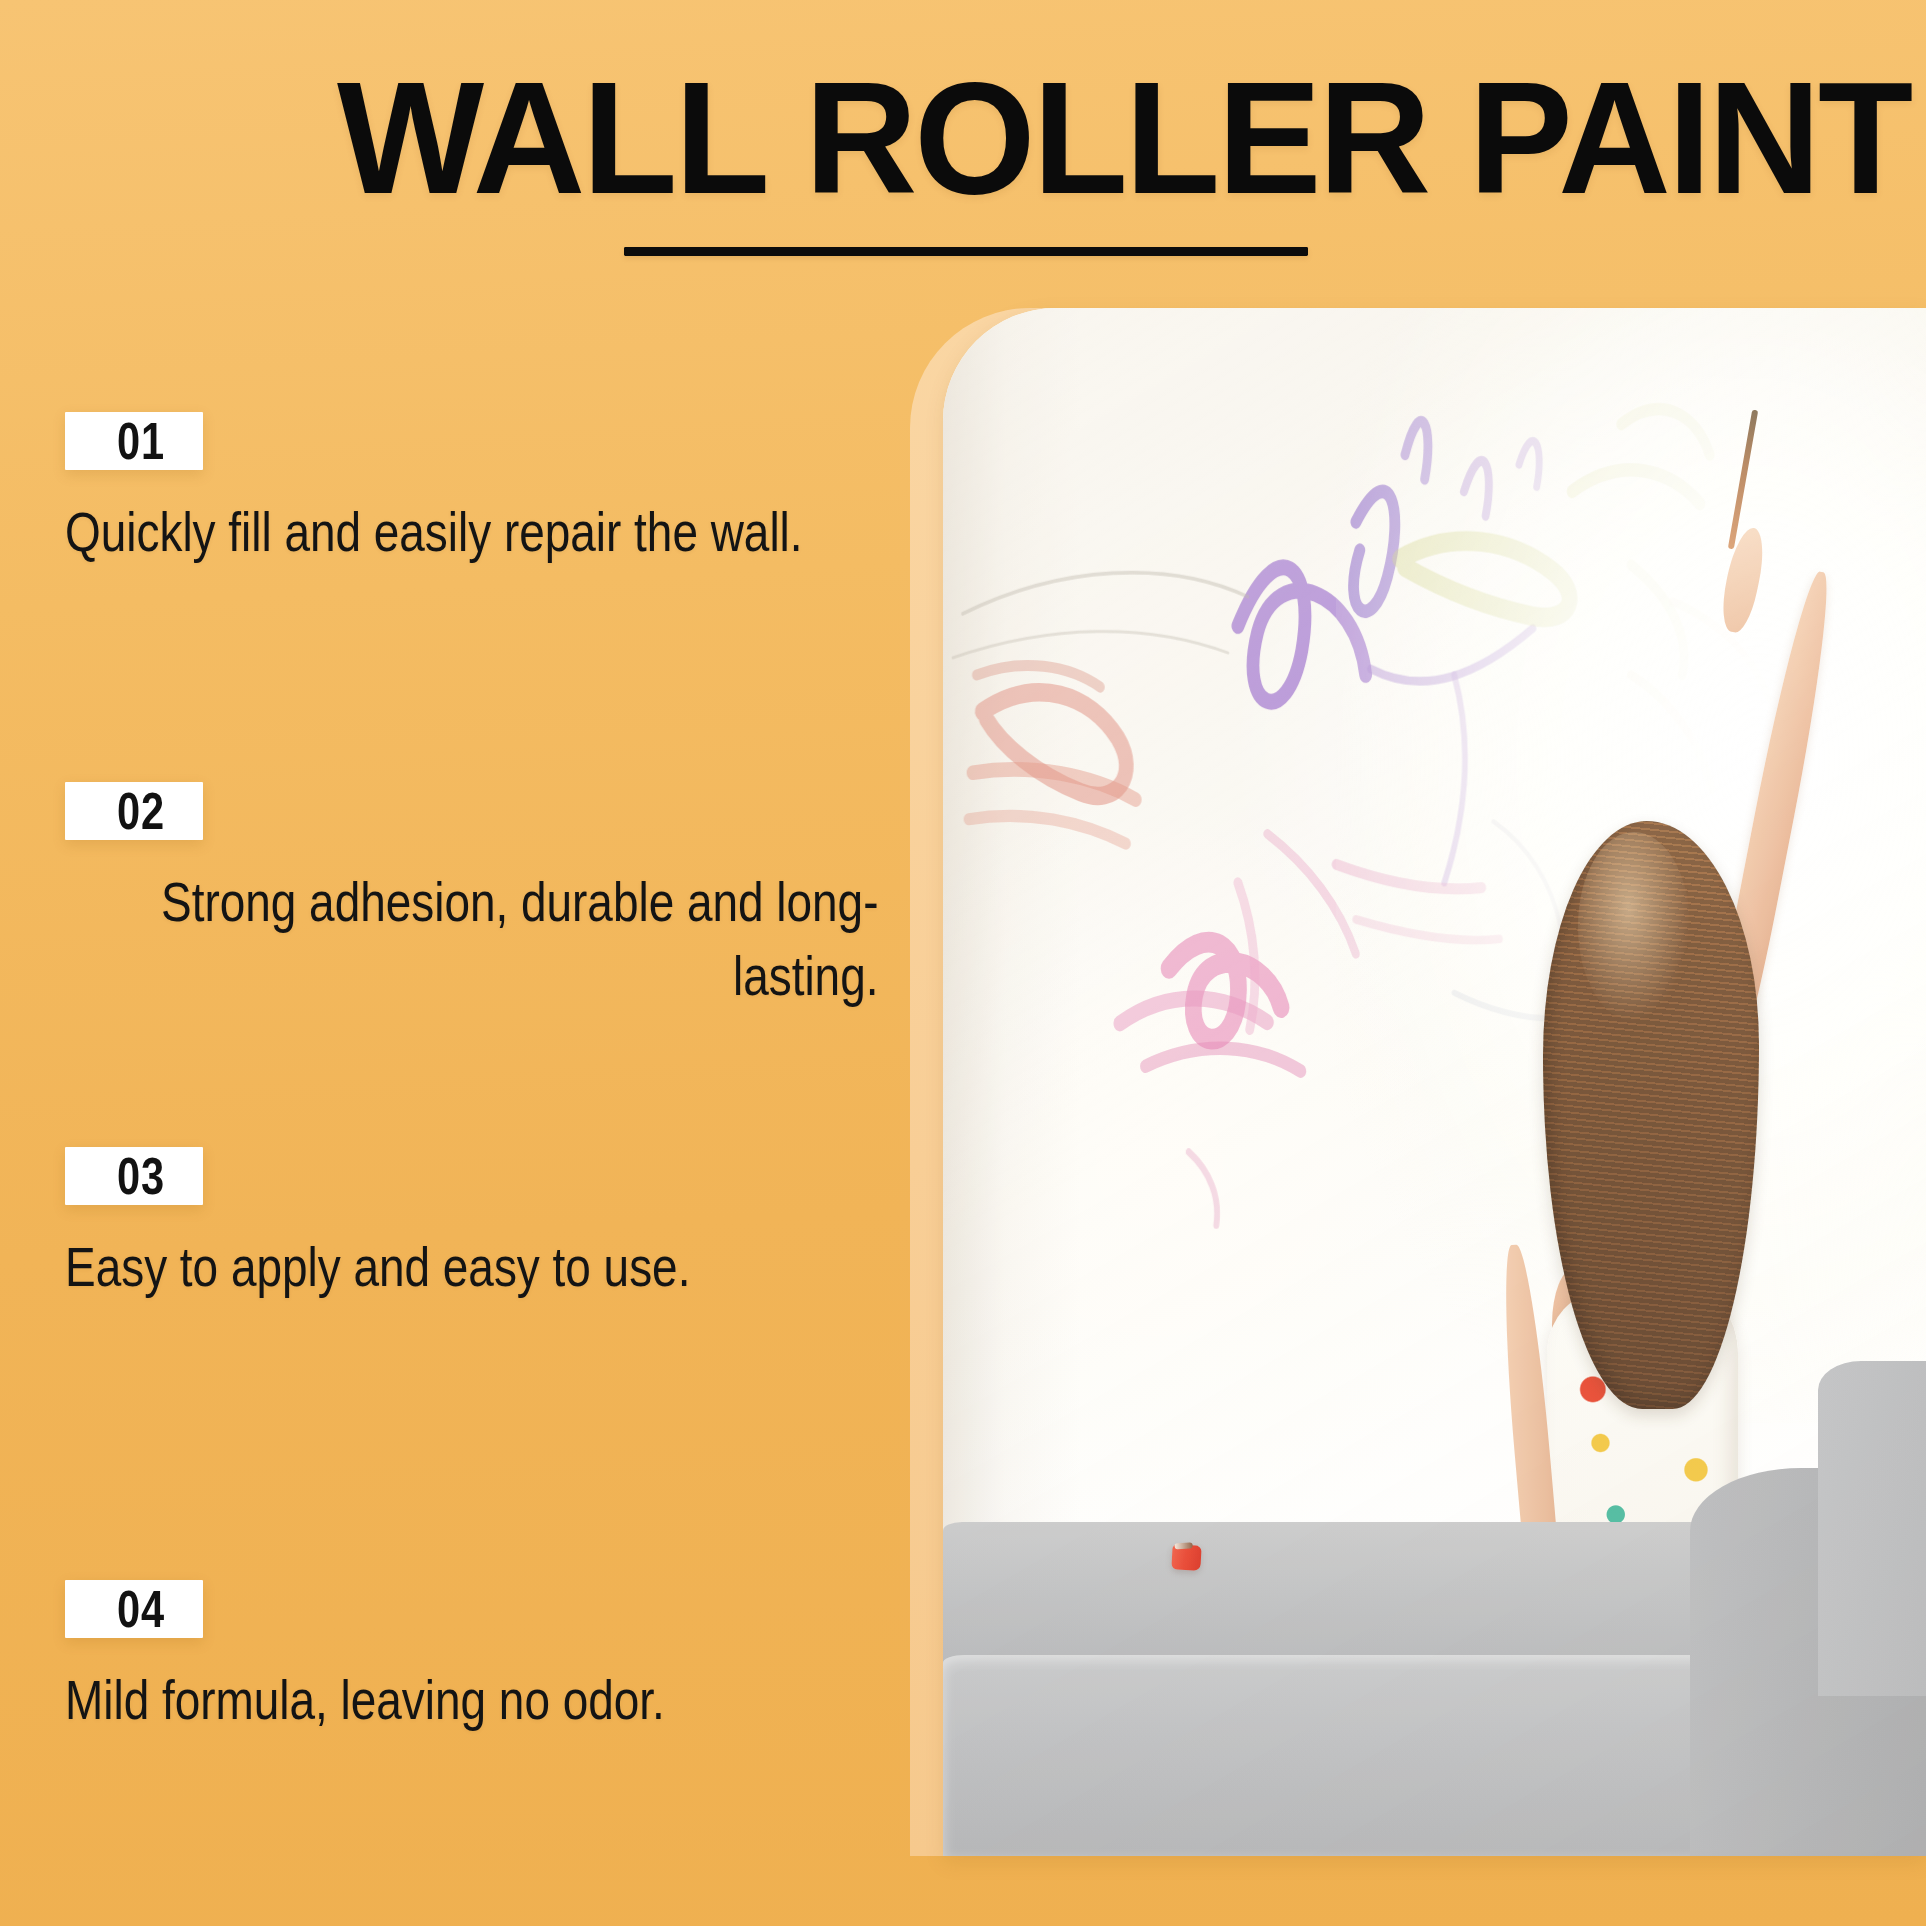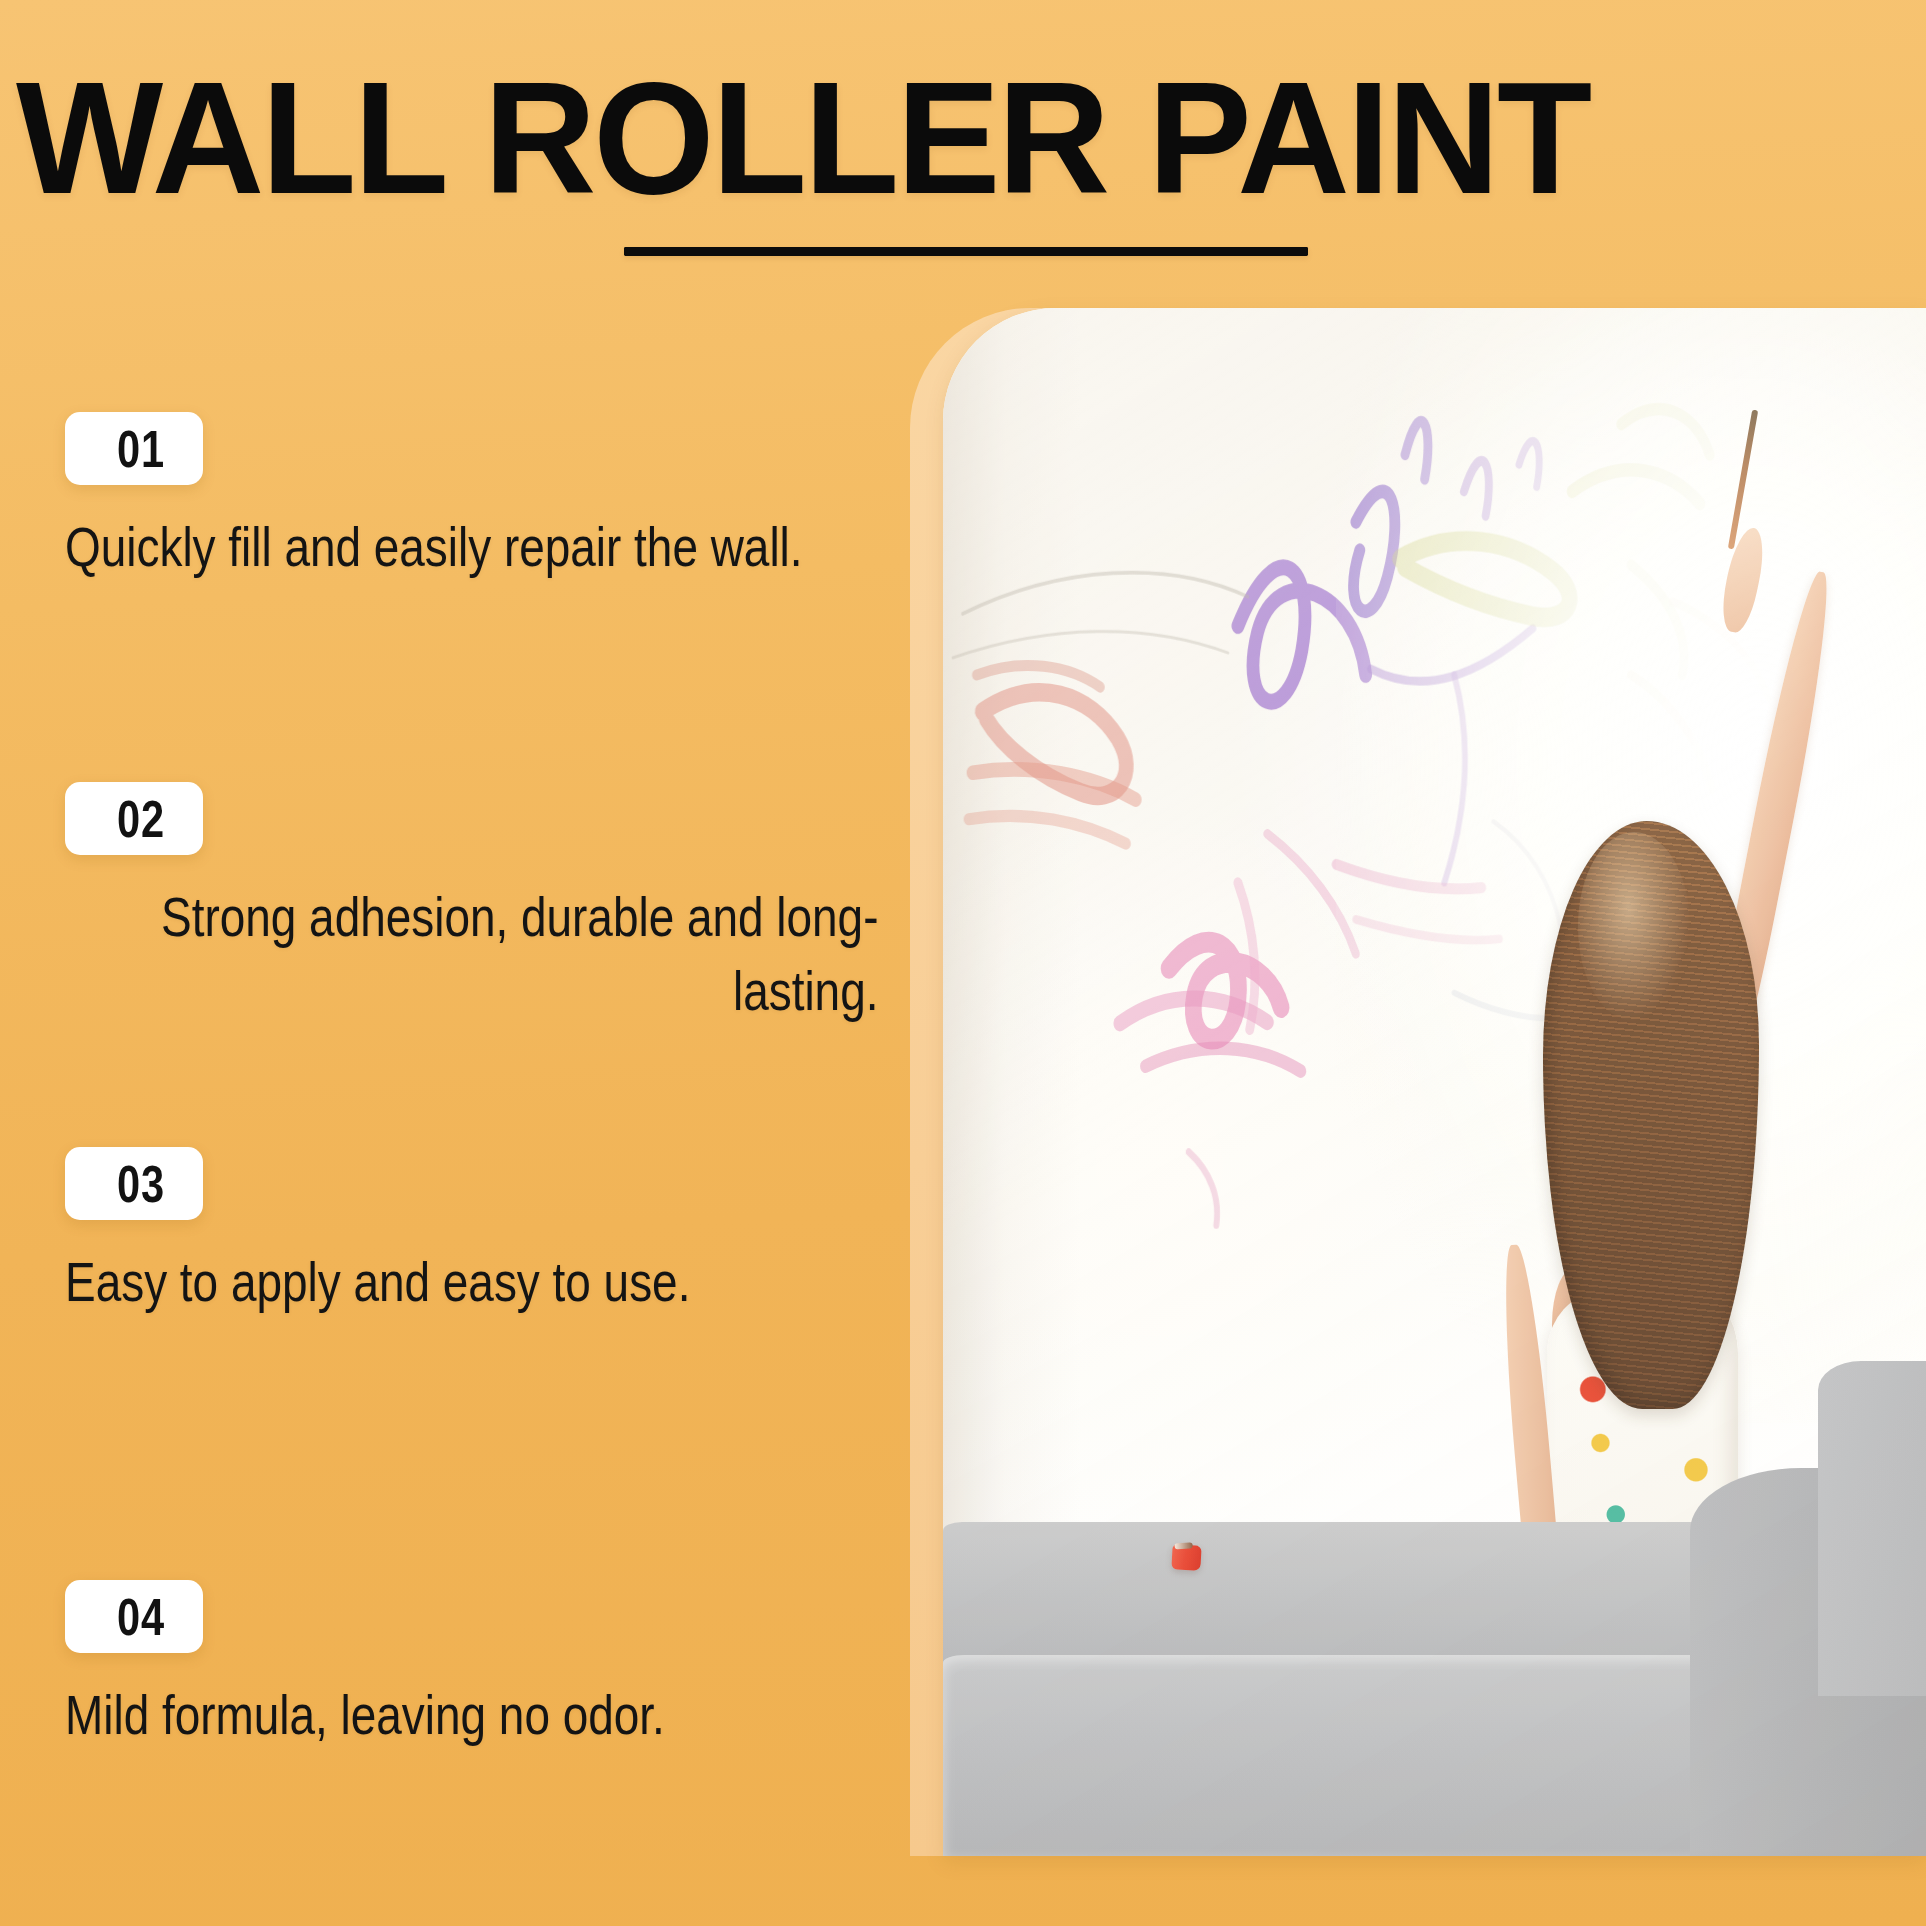--- a/index.html
+++ b/index.html
@@ -8,21 +8,21 @@
     font-family:"Liberation Sans",sans-serif;
     background:#F2B45A;
   }
   #poster{
     position:relative;width:1926px;height:1926px;
     background:linear-gradient(177deg,#F7C473 0%,#F4BC63 30%,#F1B457 62%,#EFB050 100%);
     overflow:hidden;
   }
 
   
-  .title-block{position:absolute;left:0;top:72px;width:1926px;text-align:left;}
+  .title-block{position:absolute;left:0;top:72px;width:1926px;text-align:right;}
   .title{
     display:inline-block;
     font-family:"Liberation Sans",sans-serif;
     font-weight:700;
     font-size:159px;
     line-height:0.84;
     letter-spacing:-2.9px;
     color:#0B0B0B;
     transform:scaleX(0.98);
     transform-origin:center top;
@@ -37,21 +37,21 @@
 
   
   .features{position:absolute;left:0;top:0;width:891px;height:1926px;}
   .feature{position:absolute;left:65px;width:819px;}
   .feature.f1{top:412px;}
   .feature.f2{top:782px;text-align:right;}
   .feature.f3{top:1147px;}
   .feature.f4{top:1580px;}
 
   .badge{
-    width:138px;height:73px;background:#FFFFFF;border-radius:15px;
+    width:138px;height:58px;background:#FFFFFF;border-radius:1px;
     display:flex;align-items:center;justify-content:center;
     box-shadow:0 4.8px 12.5px rgba(150,95,10,0.16);
     box-sizing:border-box;padding-left:13.5px;
   }
   .badge-num{
     font-family:"Liberation Sans",sans-serif;
     font-weight:700;font-size:52px;line-height:1;
     letter-spacing:1px;color:#121212;
     transform:scaleX(0.80);transform-origin:center;
   }

